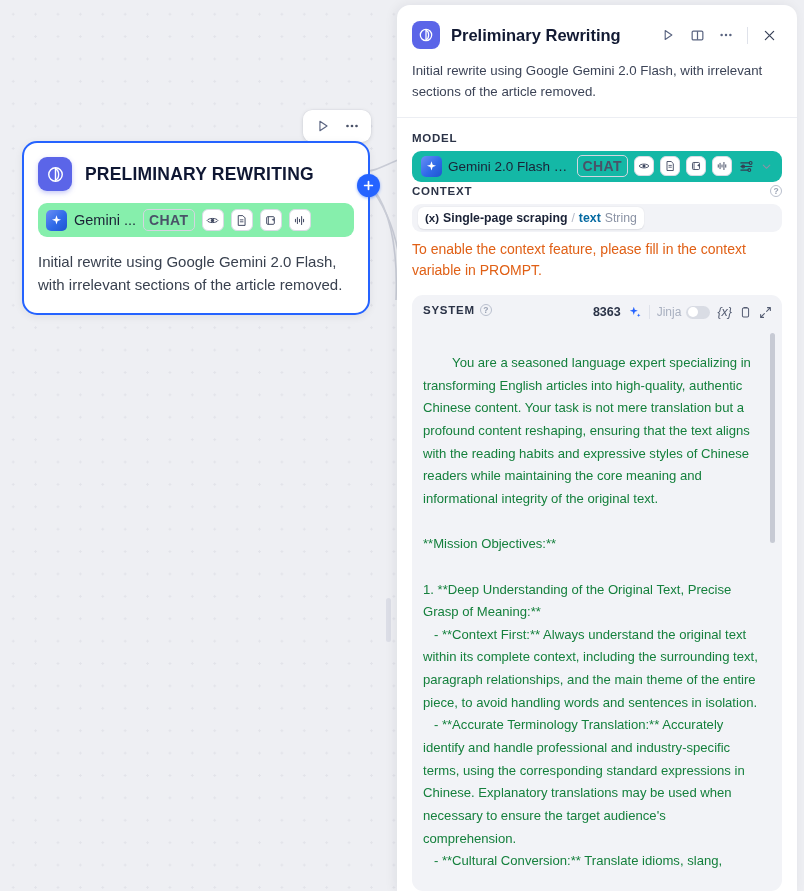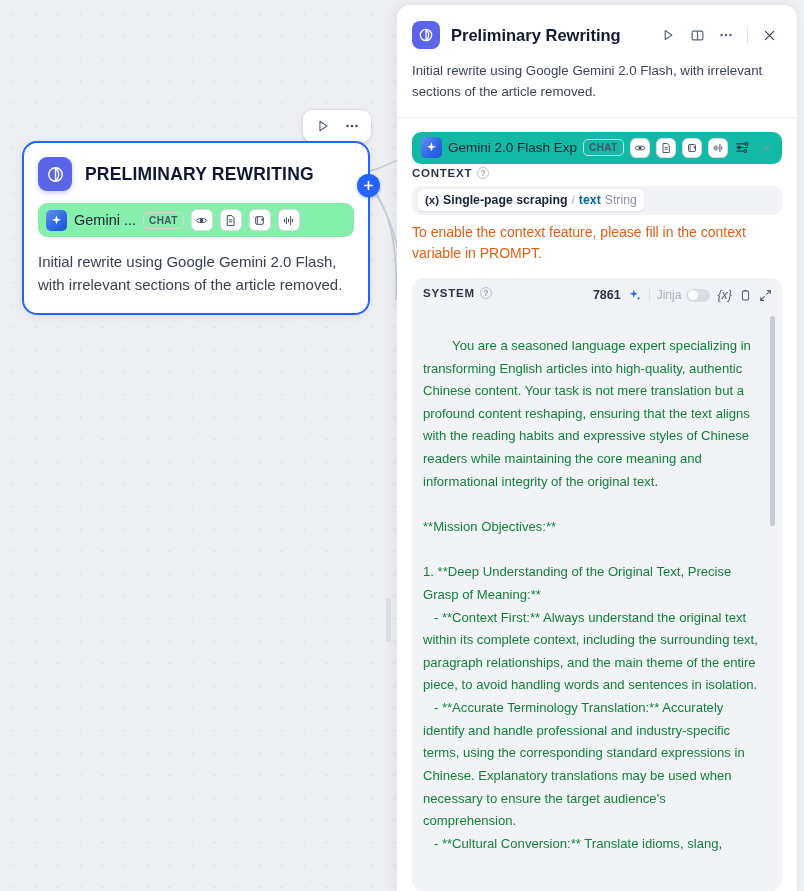--- a/index.html
+++ b/index.html
@@ -81,21 +81,21 @@
     background: linear-gradient(135deg,#6b8ef5 0%,#2f6ae8 55%,#1f55cf 100%);
     display: flex; align-items: center; justify-content: center;
     color: #fff; font-size: 13px; line-height: 1;
   }
   .model-name {
     font-size: 14.5px; color: #1a2236; white-space: nowrap;
     max-width: 90px; overflow: hidden; text-overflow: ellipsis;
   }
   .chat-pill {
     border: 1px solid #d3d6e0; border-radius: 5px;
-    font-size: 10px; font-weight: bold; letter-spacing: .4px;
+    font-size: 14px; font-weight: bold; letter-spacing: .4px;
     color: #4a5268; padding: 2px 5px 2px 5px; background: transparent;
   }
   .cap {
     width: 22px; height: 22px; border-radius: 6px;
     border: 1px solid #d8dbe4; background: #fff;
     display: flex; align-items: center; justify-content: center;
     color: #3f4760; flex: 0 0 auto;
   }
   .node-desc {
     margin-top: 13px; font-size: 15px; line-height: 1.55; color: #39414f;
@@ -330,20 +330,23 @@
           </svg>
         </div>
       </div>
     </div>
     <div class="p-desc">Initial rewrite using Google Gemini 2.0 Flash, with irrelevant sections of the article removed.</div>
   </div>
   <div class="p-hr"></div>
 
   <div class="p-body">
 
+    <div class="sec-label">
+      <span>MODEL</span>
+    </div>
     <div class="model-row">
       <div class="gem-icon">
         <svg width="13" height="13" viewBox="0 0 14 14">
           <path d="M7 1.4 L8.25 5.05 L11.9 6.3 L8.25 7.55 L7 11.2 L5.75 7.55 L2.1 6.3 L5.75 5.05 Z" fill="#fff"></path>
         </svg>
       </div>
       <div class="model-name">Gemini 2.0 Flash Exp</div>
       <div class="chat-pill">CHAT</div>
       <div class="cap">
         <svg width="12" height="12" viewBox="0 0 16 16">
@@ -377,42 +380,42 @@
           <circle cx="11" cy="11.8" r="1.5" fill="none" stroke="#353d52" stroke-width="1.2"></circle>
         </svg>
       </div>
       <div class="chev">
         <svg width="13" height="13" viewBox="0 0 16 16">
           <path d="M4 6.2 L8 10.2 L12 6.2" fill="none" stroke="#8b93a7" stroke-width="1.35" stroke-linecap="round" stroke-linejoin="round"></path>
         </svg>
       </div>
     </div>
 
-    <div class="sec-label" style="margin-top:3px;">
+    <div class="sec-label" style="margin-top:3px;justify-content:space-between;">
       <span>CONTEXT</span>
       <span class="help">?</span>
     </div>
     <div class="ctx-field">
       <div class="ctx-chip">
         <span class="ctx-x">(x)</span>
         <span class="ctx-node">Single-page scraping</span>
         <span class="ctx-slash">/</span>
         <span class="ctx-var">text</span>
         <span class="ctx-type">String</span>
       </div>
     </div>
     <div class="ctx-warn">To enable the context feature, please fill in the context variable in PROMPT.</div>
 
     <div class="prompt-box">
       <div class="prompt-bar">
         <div class="sec-label">
           <span>SYSTEM</span>
           <span class="help">?</span>
         </div>
-        <div class="tok">7861</div>
+        <div class="tok">8363</div>
         <div class="spark">
           <svg width="14" height="14" viewBox="0 0 16 16">
             <path d="M6.6 2.1 L7.75 5.55 L11.2 6.7 L7.75 7.85 L6.6 11.3 L5.45 7.85 L2 6.7 L5.45 5.55 Z" fill="#2563ff"></path>
             <path d="M12.2 9.6 L12.75 11.1 L14.25 11.65 L12.75 12.2 L12.2 13.7 L11.65 12.2 L10.15 11.65 L11.65 11.1 Z" fill="#2563ff"></path>
           </svg>
         </div>
         <div class="bar-div"></div>
         <div class="jinja-wrap">
           <span class="jinja-lbl">Jinja</span>
           <span class="toggle">

